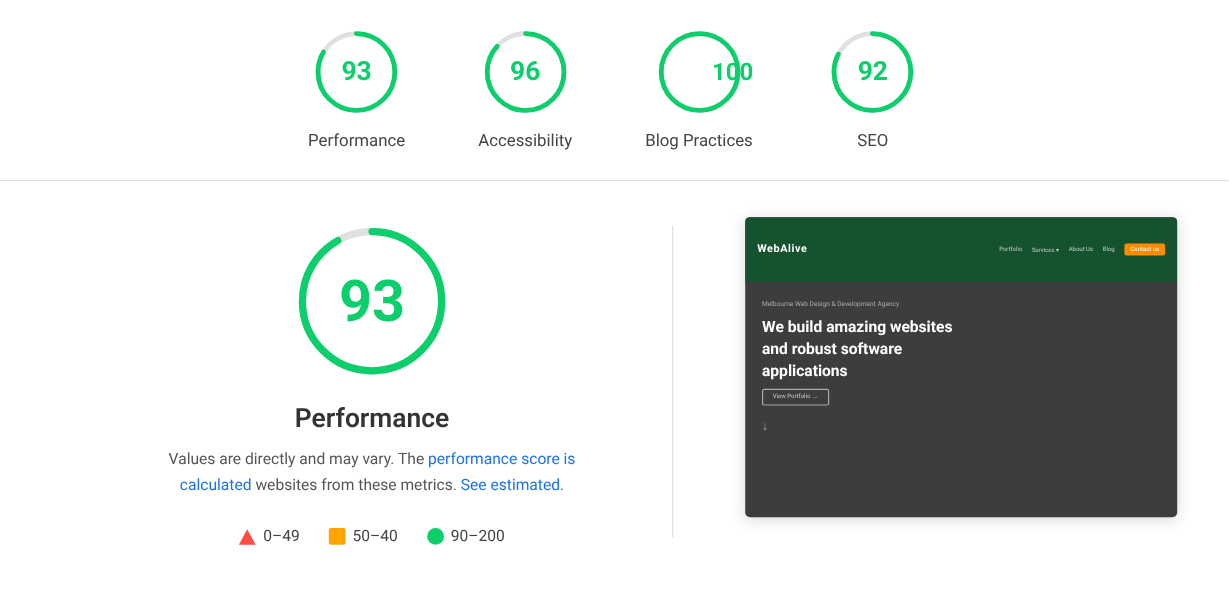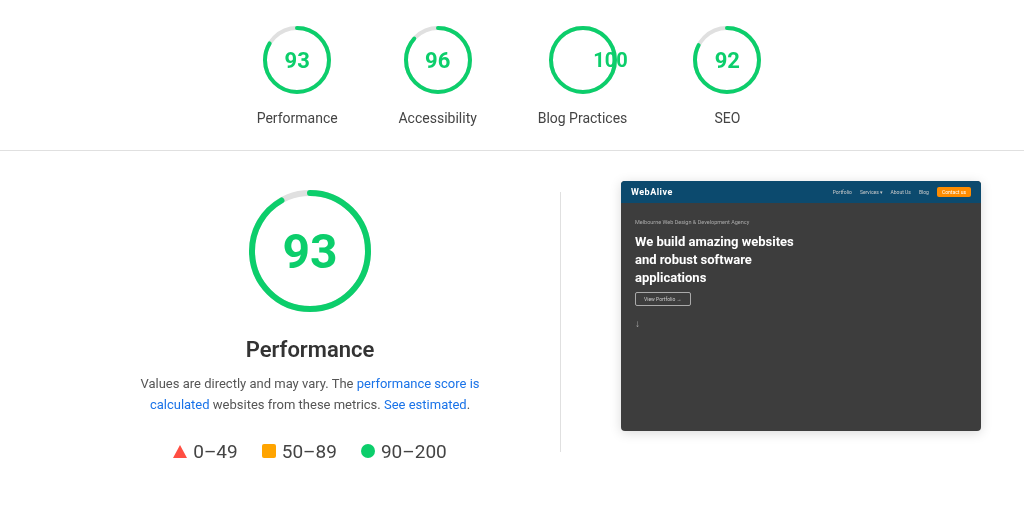--- a/index.html
+++ b/index.html
@@ -120,21 +120,21 @@
       display: flex;
       align-items: center;
       gap: 24px;
       margin-top: 24px;
     }
 
     .legend-item {
       display: flex;
       align-items: center;
       gap: 6px;
-      font-size: 19px;
+      font-size: 13px;
       color: #444;
     }
 
     .legend-icon {
       width: 14px;
       height: 14px;
       border-radius: 50%;
       flex-shrink: 0;
     }
 
@@ -181,22 +181,22 @@
       height: 250px;
       background: #3d3d3d;
       border-radius: 4px;
       overflow: hidden;
       box-shadow: 0 2px 12px rgba(0,0,0,0.15);
       font-size: 6px;
       position: relative;
     }
 
     .preview-nav {
-      background: #0c4a6e;
-      padding: 6px 10px;
+      background: #14532d;
+      padding: 22px 10px;
       display: flex;
       align-items: center;
       justify-content: space-between;
     }
 
     .preview-logo {
       color: #fff;
       font-size: 9px;
       font-weight: 700;
       letter-spacing: 0.5px;
@@ -328,21 +328,21 @@
       <span>Values are directly and may vary. The </span><a href="#">performance score is calculated</a><span> websites from these metrics. </span><a href="#">See estimated</a><span>.</span>
     </div>
 
     <div class="legend">
       <div class="legend-item">
         <span class="legend-icon red-triangle"></span>
         <span>0–49</span>
       </div>
       <div class="legend-item">
         <span class="legend-icon orange"></span>
-        <span>50–89</span>
+        <span>50–40</span>
       </div>
       <div class="legend-item">
         <span class="legend-icon green"></span>
         <span>90–200</span>
       </div>
     </div>
 
   </div>
 
   <div class="divider"></div>

